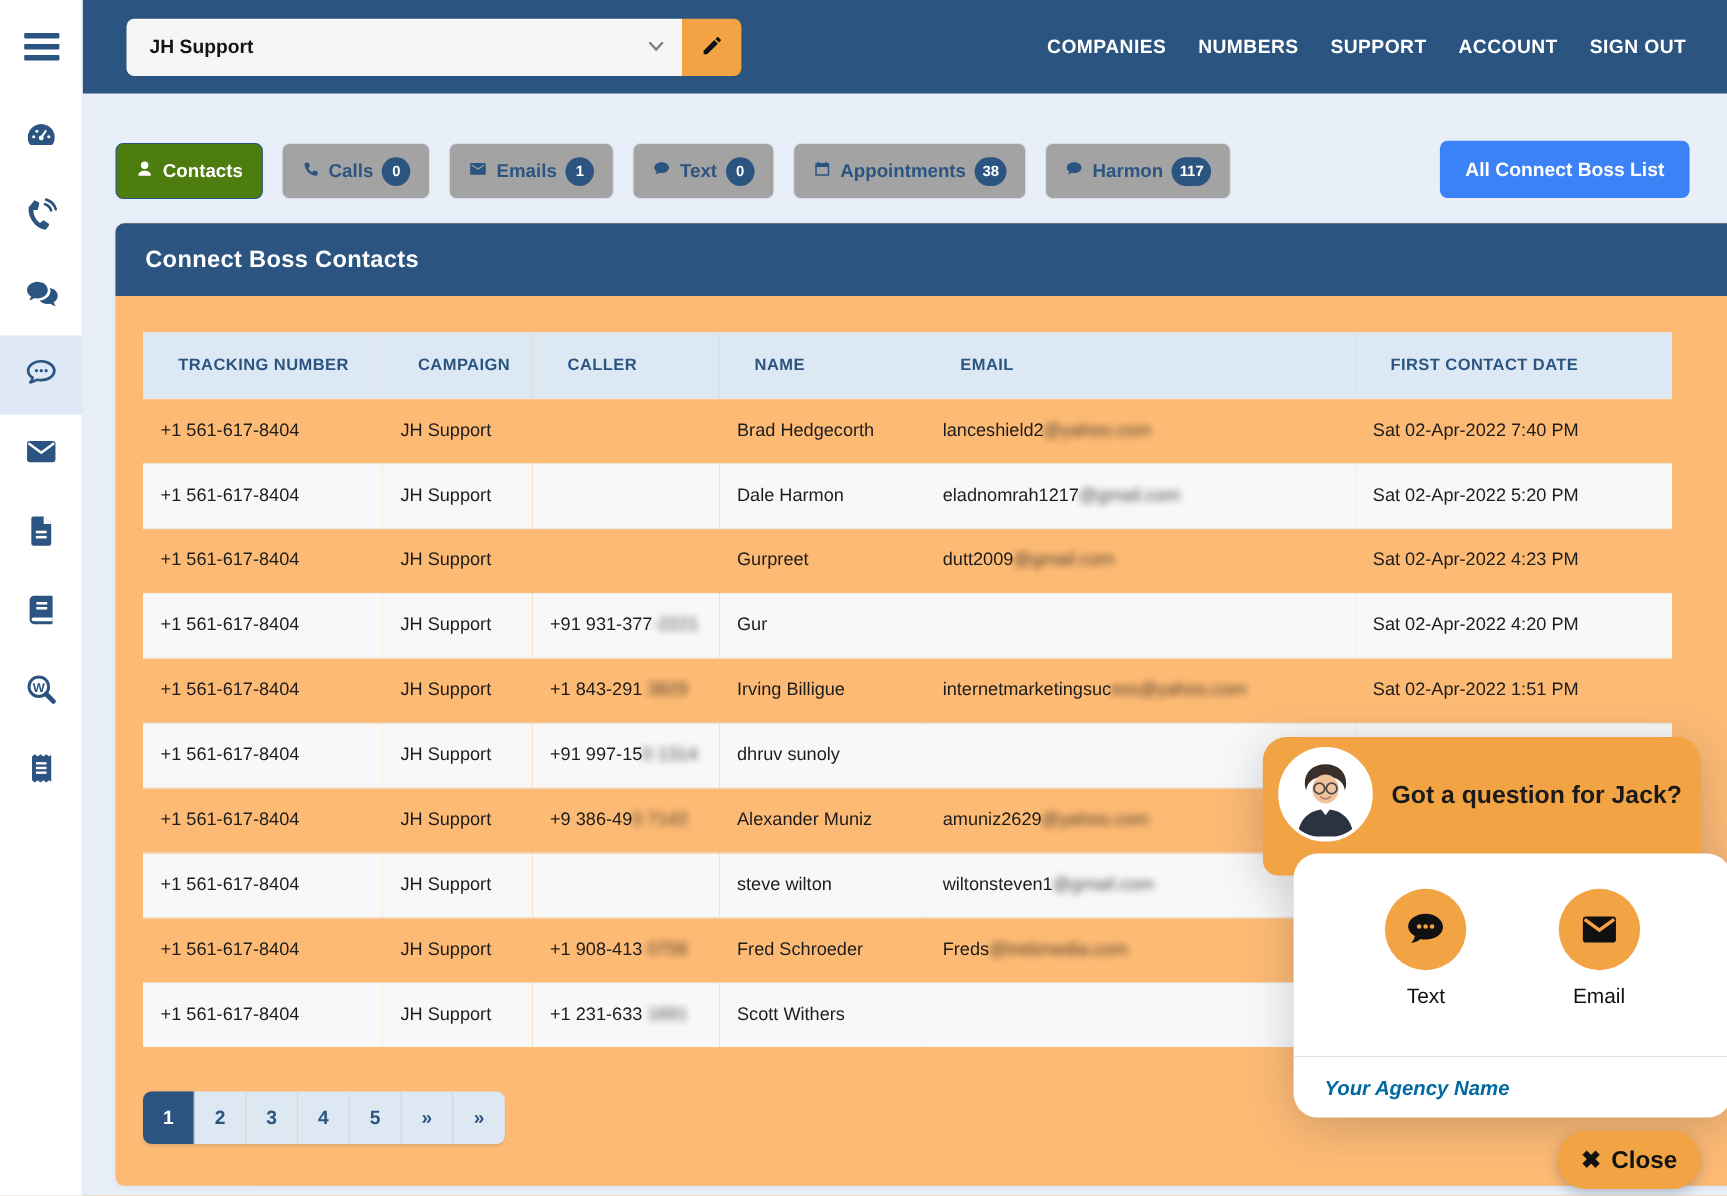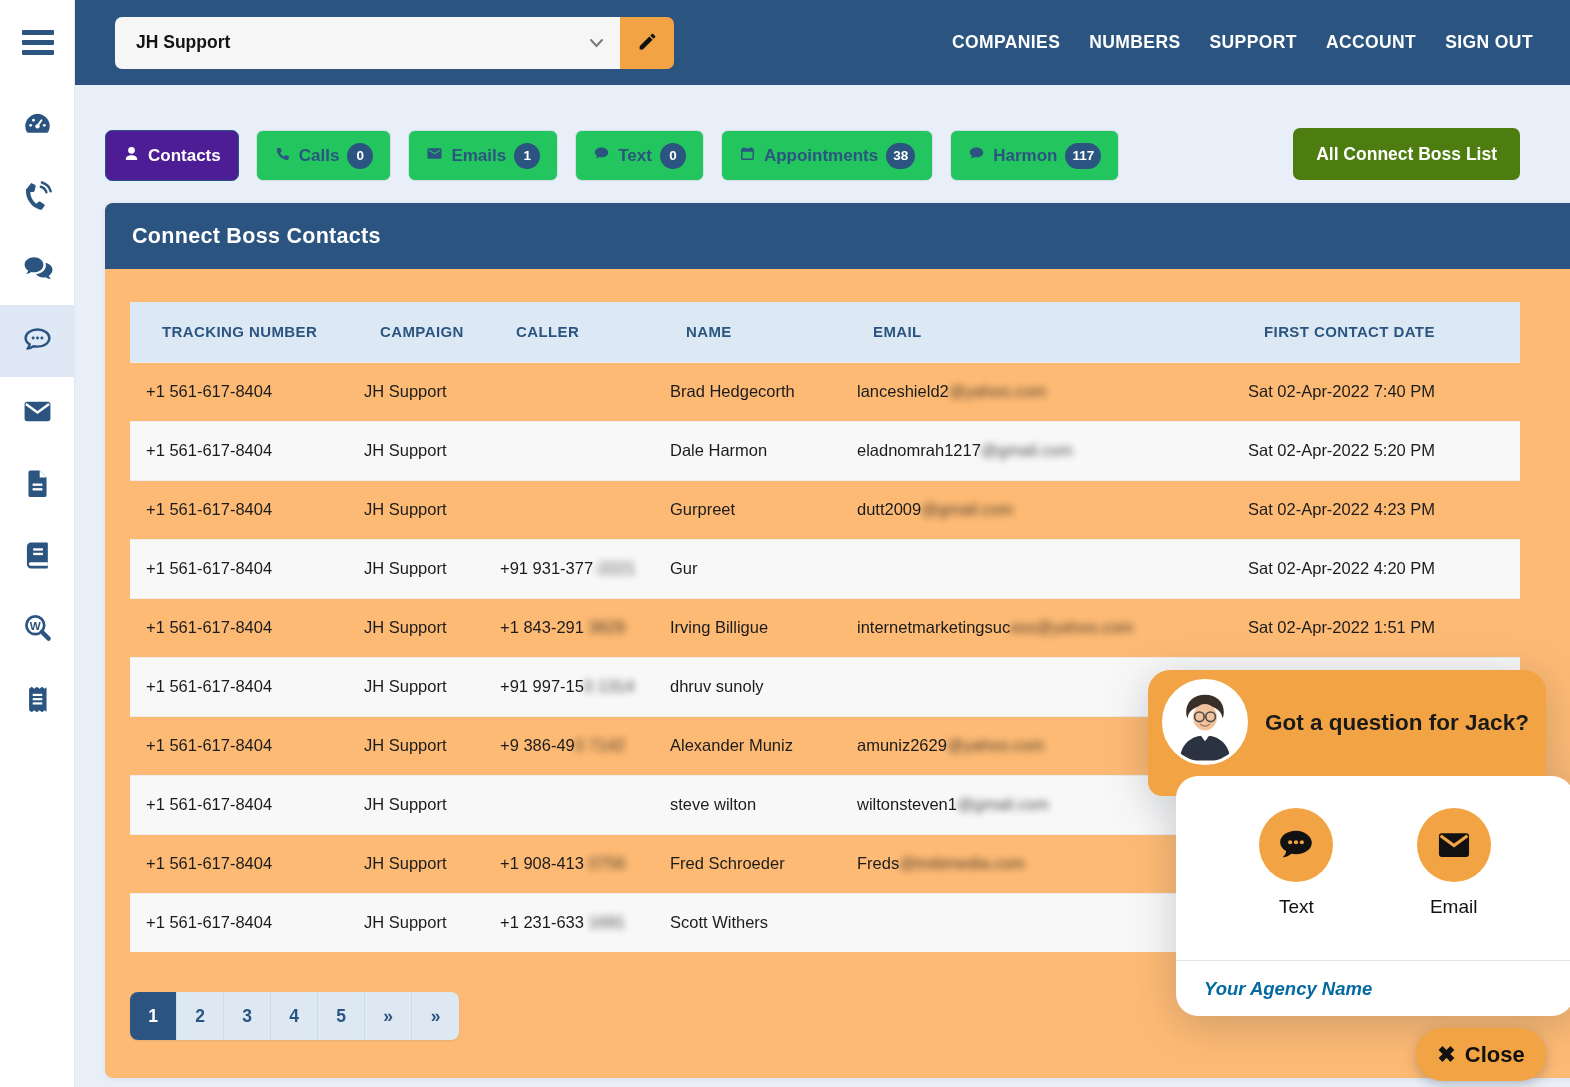--- a/index.html
+++ b/index.html
@@ -20,25 +20,25 @@
   .navbar { position:absolute; left:75px; top:0; width:1495px; height:85px; background:#2b5580; display:flex; align-items:center; z-index:5; }
   .selector-group { display:flex; margin-left:40px; height:52px; }
   .company-selector { width:505px; height:52px; background:#f6f6f6; border:none; border-radius:7px 0 0 7px; display:flex; align-items:center; justify-content:space-between; padding:0 16px 0 21px; cursor:pointer; }
   .company-selector .val { font-size:17.5px; font-weight:bold; color:#141414; }
   .pencil-btn { width:54px; height:52px; background:#f2a444; border:none; border-radius:0 7px 7px 0; display:flex; align-items:center; justify-content:center; cursor:pointer; }
   .top-links { margin-left:auto; margin-right:37px; display:flex; gap:29px;align-items:center; }
   .top-links a { color:#ffffff; font-size:17.5px; font-weight:bold; letter-spacing:.4px; text-decoration:none; cursor:pointer; }
 
   
   .tabs-row { position:absolute; left:105px; top:130px; display:flex; gap:17px; z-index:4; }
-  .tab { height:51px; background:#22c55e; border:1px solid #d7dde8; border-radius:7px; display:flex; align-items:center; gap:8px; padding:0 17px; font-size:17px; font-weight:bold; color:#2b5580; cursor:pointer; font-family:inherit; }
+  .tab { height:51px; background:#a3a3a3; border:1px solid #d7dde8; border-radius:7px; display:flex; align-items:center; gap:8px; padding:0 17px; font-size:17px; font-weight:bold; color:#2b5580; cursor:pointer; font-family:inherit; }
   .tab svg { width:17px; height:17px; flex:0 0 auto; }
   .tab .badge { background:#2b5580; color:#fff; font-size:13.5px; font-weight:bold; min-width:26px; height:26px; border-radius:13px; display:flex; align-items:center; justify-content:center; padding:0 7px; }
-  .tab.active { background:#4c1d95; border-color:#2b5580; color:#ffffff; }
-  .all-list-btn { position:absolute; right:50px; top:128px; height:52px; background:#4d7c0f; color:#fff; border:none; border-radius:7px; font-size:17.5px; font-weight:bold; padding:0 23px; cursor:pointer; font-family:inherit; z-index:4; }
+  .tab.active { background:#4d7c0f; border-color:#2b5580; color:#ffffff; }
+  .all-list-btn { position:absolute; right:34px; top:128px; height:52px; background:#3b82f6; color:#fff; border:none; border-radius:7px; font-size:17.5px; font-weight:bold; padding:0 23px; cursor:pointer; font-family:inherit; z-index:4; }
 
   
   .panel { position:absolute; left:105px; top:203px; width:1516px; height:875px; background:#fdba74; border-radius:8px; box-shadow:0 1px 5px rgba(40,60,90,.08); z-index:3; }
   .panel-header { height:66px; background:#2b5580; border-radius:8px 8px 0 0; display:flex; align-items:center; padding-left:27px; }
   .panel-header h2 { color:#ffffff; font-size:21.5px; font-weight:600; letter-spacing:.3px; }
   .contacts-table { margin:33px 25px 0 25px; width:1390px; border-collapse:collapse; table-layout:fixed; }
   .contacts-table thead th { background:#dce9f5; color:#2b5580; font-size:15px; font-weight:bold; letter-spacing:.4px; text-align:left; height:60px; padding-left:32px; }
   .contacts-table tbody td { height:59px; font-size:16.5px; color:#1c1c1c; padding-left:16px; border-top:1px solid #ececec; overflow:hidden; white-space:nowrap; }
   .contacts-table tbody tr:nth-child(even) { background:#f8f8f8; }
   .blurred { filter:blur(3.5px); opacity:.8; }

